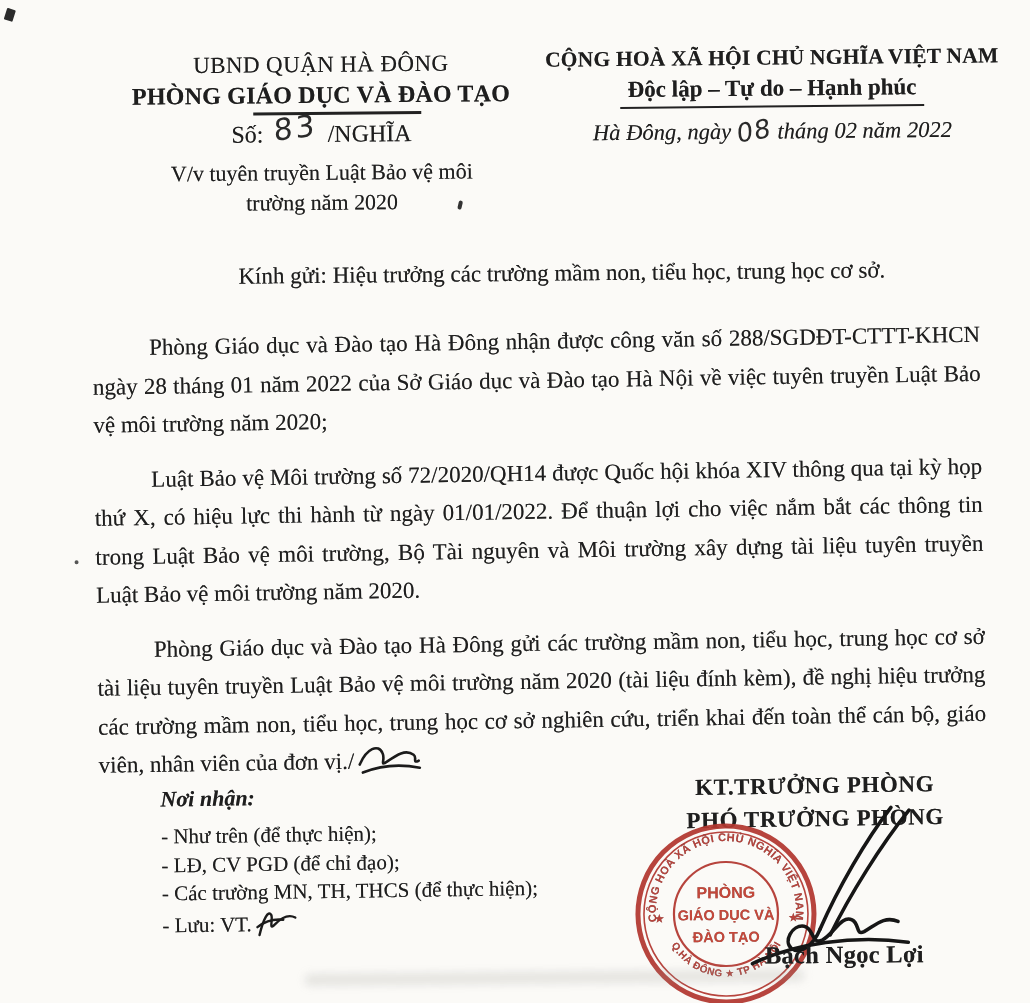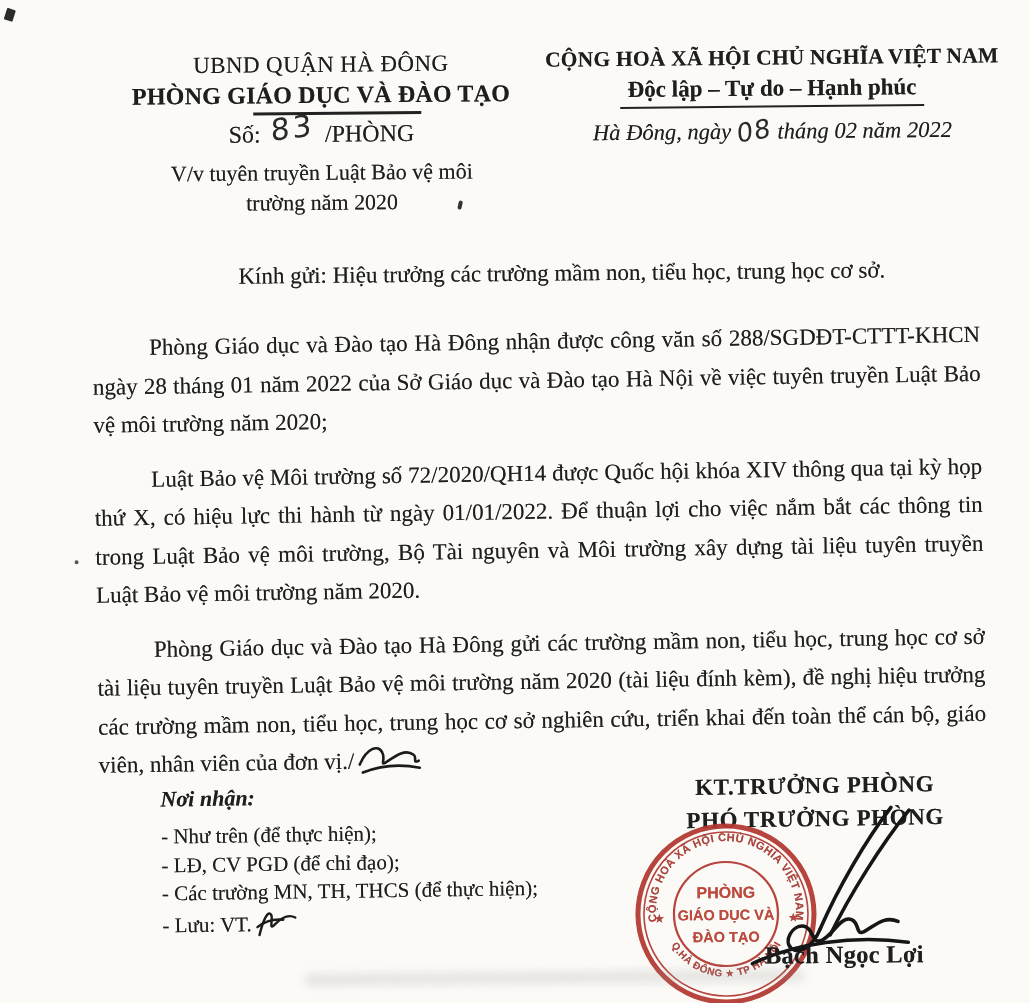--- a/index.html
+++ b/index.html
@@ -73,21 +73,21 @@
 
 <div class="sheet">
 
   <div class="hl">
     <div class="org-parent">UBND QUẬN HÀ ĐÔNG</div>
     <div class="org-name">PHÒNG GIÁO DỤC VÀ ĐÀO TẠO</div>
     <div class="org-underline"></div>
     <div class="so-line">
       <span>Số:</span>
       <span class="hand-num">83</span>
-      <span>/PHÒNG</span>
+      <span>/NGHĨA</span>
     </div>
     <div class="subject">V/v tuyên truyền Luật Bảo vệ môi trường năm 2020</div>
   </div>
 
   <div class="hr">
     <div class="motto1">CỘNG HOÀ XÃ HỘI CHỦ NGHĨA VIỆT NAM</div>
     <div class="motto2-wrap">
       <span class="motto2">Độc lập – Tự do – Hạnh phúc</span>
     </div>
     <div class="date-line">

